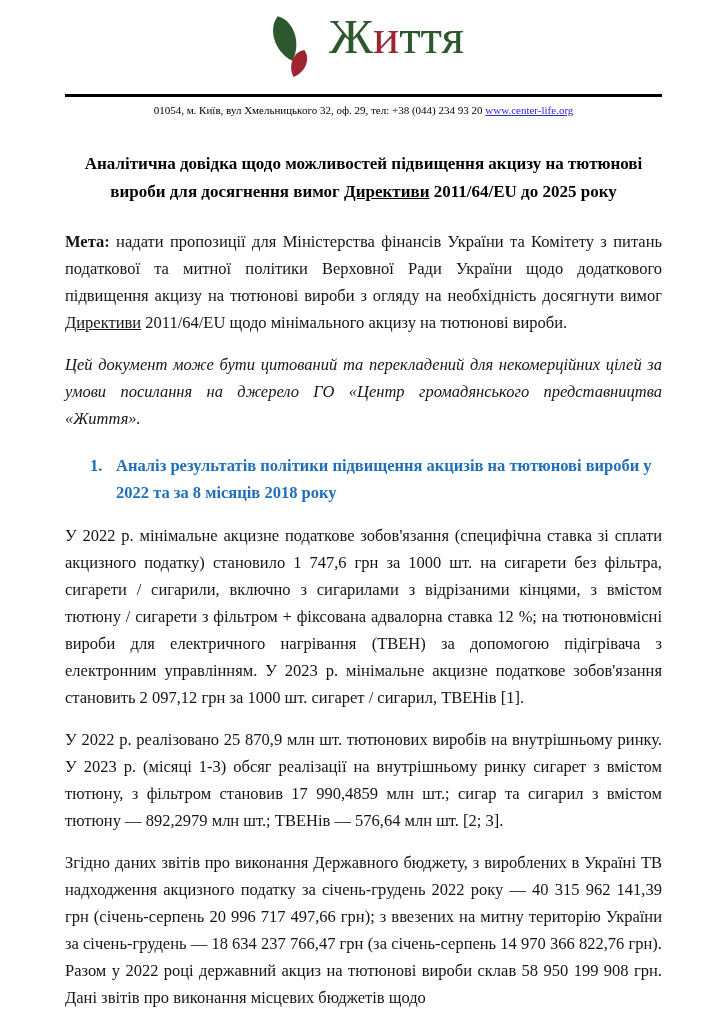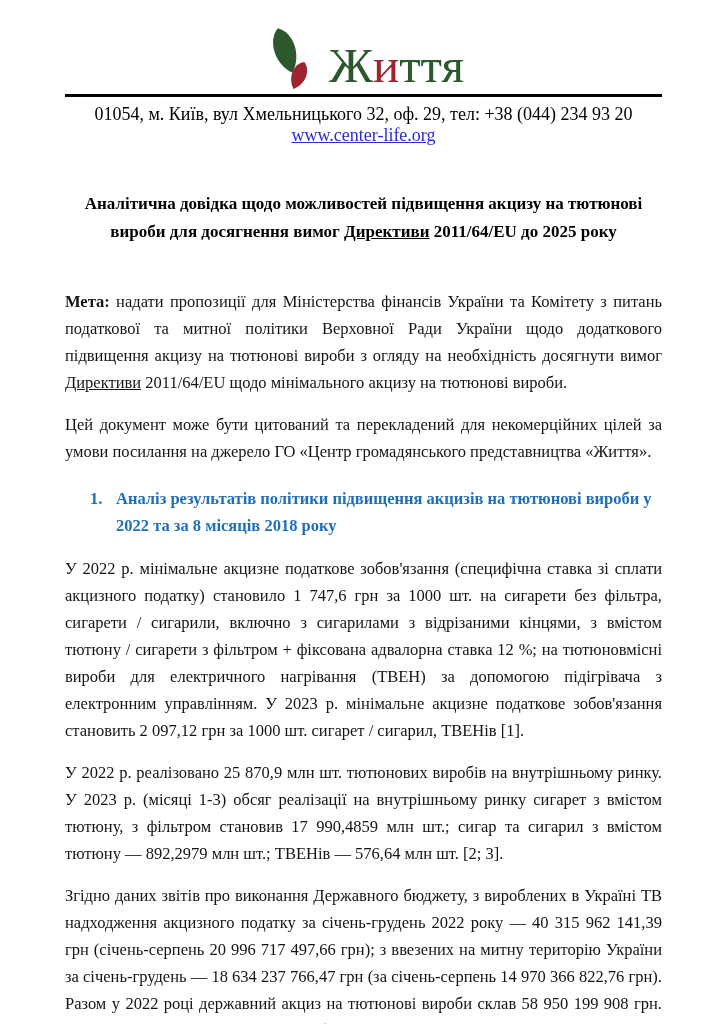--- a/index.html
+++ b/index.html
@@ -7,60 +7,60 @@
     width: 725px; height: 1024px;
     background: #ffffff;
     font-family: "Liberation Serif", serif;
     color: #141414;
     overflow: hidden;
   }
   .page { padding: 12px 63px 0 65px; box-sizing: border-box; }
 
   
   .logo-row {
-    display: flex; justify-content: center; align-items: flex-end;
+    display: flex; justify-content: center; align-items: flex-start;
     height: 78px; gap: 12px;
   }
   .logo-leaves { display: block; }
   .logo-text { font-size: 49px; line-height: 1; letter-spacing: 0px; }
   .lg-green { color: #2d572c; }
   .lg-red   { color: #9e2430; }
 
   .head-rule { height: 3px; background: #000; margin-top: 4px; }
 
   .address-line {
     text-align: center;
-    font-size: 18px;
+    font-size: 11px;
     margin-top: 7px;
     color: #000;
   }
   .address-line a { color: #2b2bd5; text-decoration: underline; }
 
   
   .doc-title {
-    margin: 44px auto 0;
+    margin: 34px auto 0;
     max-width: 575px;
     text-align: center;
     font-size: 17px;
     font-weight: bold;
     line-height: 28px;
     color: #000;
   }
   .u { text-decoration: underline; }
 
   
   .para {
     font-size: 16.5px;
     line-height: 27px;
     text-align: justify;
     margin: 0 0 15px 0;
   }
   .para b { font-weight: bold; }
-  .first-para { margin-top: 42px; }
-  .italic-para { }
+  .first-para { margin-top: 22px; }
+  .italic-para { font-style: italic; }
 
   
   .section-heading {
     display: flex;
     color: #1f6fb8;
     font-weight: bold;
     font-size: 16.5px;
     line-height: 27px;
     margin: 20px 0 16px 25px;
     text-align: left;

